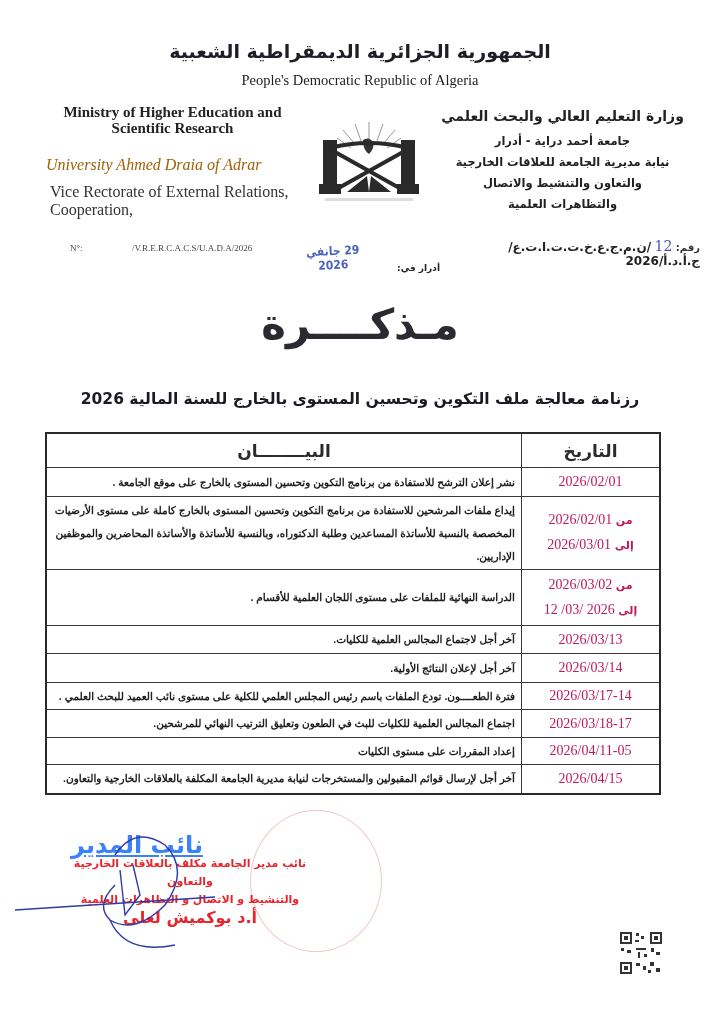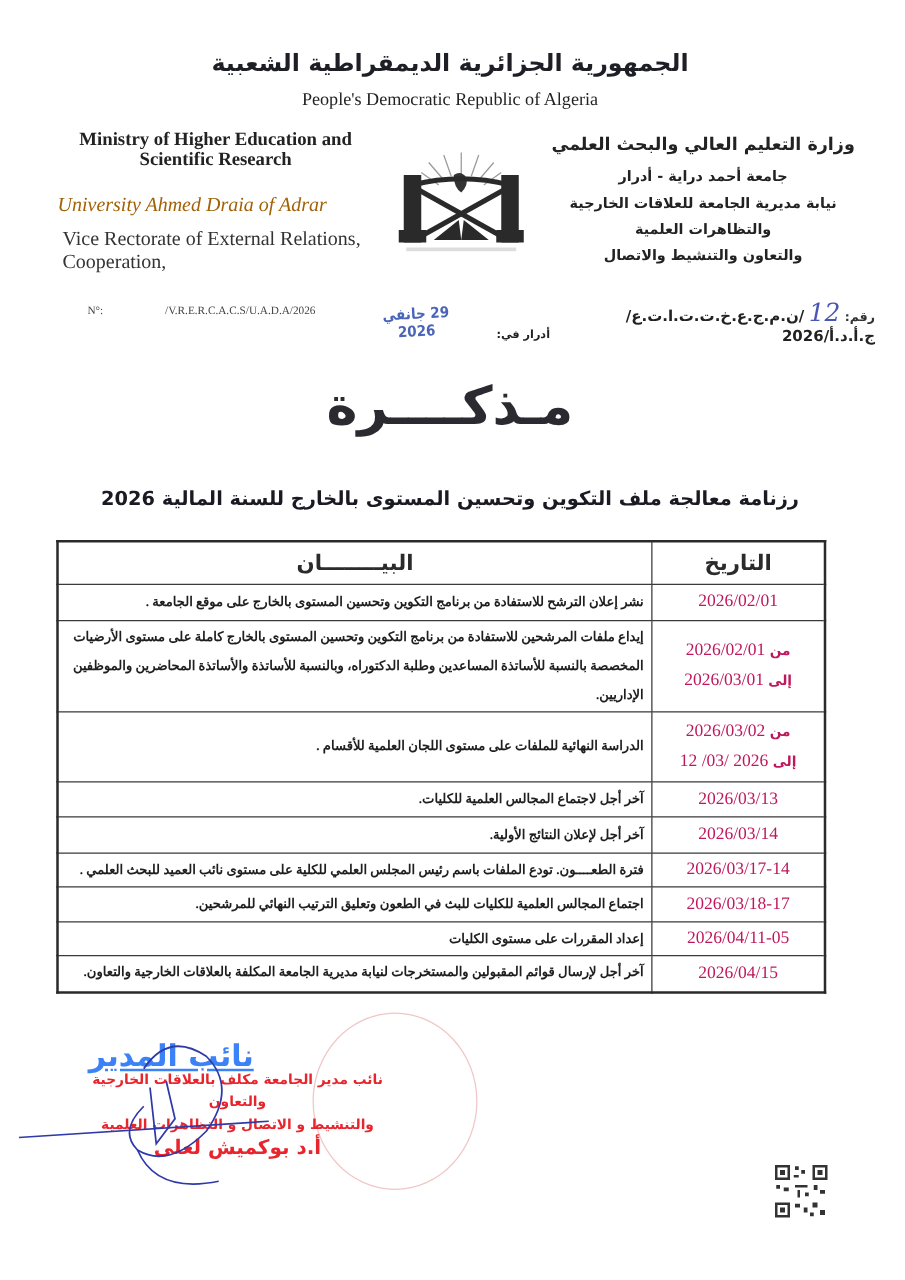--- a/index.html
+++ b/index.html
@@ -19,34 +19,34 @@
   #left-ref { left: 70px; top: 243px; font-size: 9px; color: #444; width: 240px; }
   #left-ref span.no { display: inline-block; width: 62px; }
 
   #logo { left: 315px; top: 118px; width: 108px; height: 90px; }
 
   #right-head { left: 425px; top: 108px; width: 275px; text-align: center; color: #222; }
   #right-head .min { font-size: 14px; margin-bottom: 7px; }
   #right-head .sub { font-size: 11.5px; line-height: 21px; }
   #ref-ar { left: 440px; top: 238px; width: 260px; font-size: 10px; color: #333; text-align: right; }
   #ref-ar .num { font-family: "DejaVu Sans", sans-serif; font-size: 12px; font-weight: bold; color: #222; }
-  #ref-ar .hand { font-family: "DejaVu Serif", serif; font-style: italic; color: #4a55b5; font-size: 20px; font-weight: normal; }
+  #ref-ar .hand { font-family: "DejaVu Serif", serif; color: #4a55b5; font-size: 14px; font-weight: normal; }
   #adrar { left: 300px; top: 263px; width: 140px; font-size: 9px; color: #222; text-align: right; }
 
   #stamp-date { left: 293px; top: 244px; width: 80px; font-family: "DejaVu Sans Condensed", "DejaVu Sans", sans-serif; font-size: 12px; font-weight: bold; color: #4a64b8; transform: rotate(-3deg); direction: rtl; text-align: center; }
 
   #memo-title { left: 200px; top: 300px; width: 320px; text-align: center; font-size: 42px; color: #2a2a30; letter-spacing: 4px; }
   #subtitle { left: 80px; top: 390px; width: 560px; text-align: center; font-size: 15.5px; color: #1a1a22; }
 
   #schedule { position: absolute; left: 45px; top: 432px; width: 616px; border-collapse: collapse; border: 2px solid #2a2a2a; direction: rtl; }
   #schedule th, #schedule td { border: 1px solid #3a3a3a; padding: 0 6px; }
   #schedule th { height: 33px; font-family: "DejaVu Sans", sans-serif; font-weight: bold; font-size: 17px; color: #2b2b2b; text-align: center; }
   #schedule td.date { width: 125px; text-align: center; font-family: "Liberation Serif", serif; font-size: 14px; color: #be185d; line-height: 24px; }
   #schedule td.date .pre { font-family: "DejaVu Sans", sans-serif; font-weight: bold; font-size: 11px; }
-  #schedule td.desc { text-align: right; font-family: Liberation Serif, serif; font-weight: bold; font-size: 10.5px; color: #1f1f1f; line-height: 23px; }
+  #schedule td.desc { text-align: right; font-family: Liberation Sans, sans-serif; font-weight: bold; font-size: 10.5px; color: #1f1f1f; line-height: 23px; }
 
   #sig-title { left: 62px; top: 831px; width: 150px; font-size: 24px; color: #3b82f6; text-align: center; text-decoration: underline; }
   #red-stamp { left: 65px; top: 855px; width: 250px; text-align: center; color: #e8242c; font-size: 11px; line-height: 18px; }
   #red-stamp .name { font-size: 16px; }
   #seal { left: 250px; top: 810px; width: 130px; height: 140px; border: 1.5px solid #e6a0a0; border-radius: 50%; opacity: 0.6; }
   #blue-sign { left: 15px; top: 825px; width: 240px; height: 135px; }
   #qr { left: 618px; top: 930px; width: 46px; height: 46px; }
 </style>
 </head>
 <body>
@@ -88,22 +88,22 @@
     <path d="M32 74 L52 58 L54 74 Z" fill="#2a2a2a"></path>
     <path d="M76 74 L56 58 L54 74 Z" fill="#2a2a2a"></path>
     <rect x="10" y="80" width="88" height="3" fill="#ddd"></rect>
   </svg>
 </div>
 
 <div id="right-head" class="abs ar">
   <div class="min">وزارة التعليم العالي والبحث العلمي</div>
   <div class="sub">جامعة أحمد دراية - أدرار</div>
   <div class="sub">نيابة مديرية الجامعة للعلاقات الخارجية</div>
+  <div class="sub">والتعاون والتنشيط والاتصال</div>
   <div class="sub">والتظاهرات العلمية</div>
-  <div class="sub">والتعاون والتنشيط والاتصال</div>
 </div>
 <div id="ref-ar" class="abs ar">
   <span>رقم:</span>
   <span class="hand">12</span>
   <span class="num">/ن.م.ج.ع.خ.ت.ت.ا.ت.ع/ج.أ.د.أ/2026</span>
 </div>
 <div id="adrar" class="abs ar">أدرار في:</div>
 
 <div id="stamp-date" class="abs">29 جانفي 2026</div>
 

